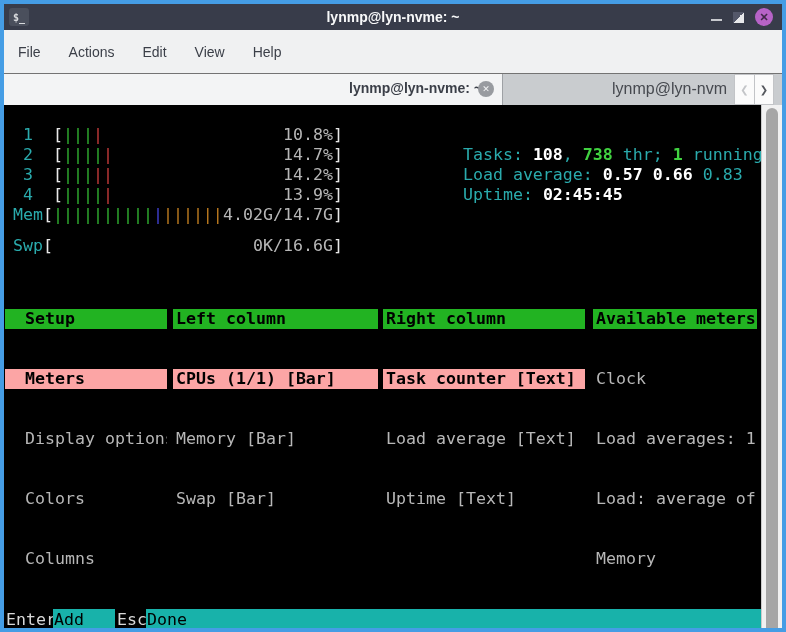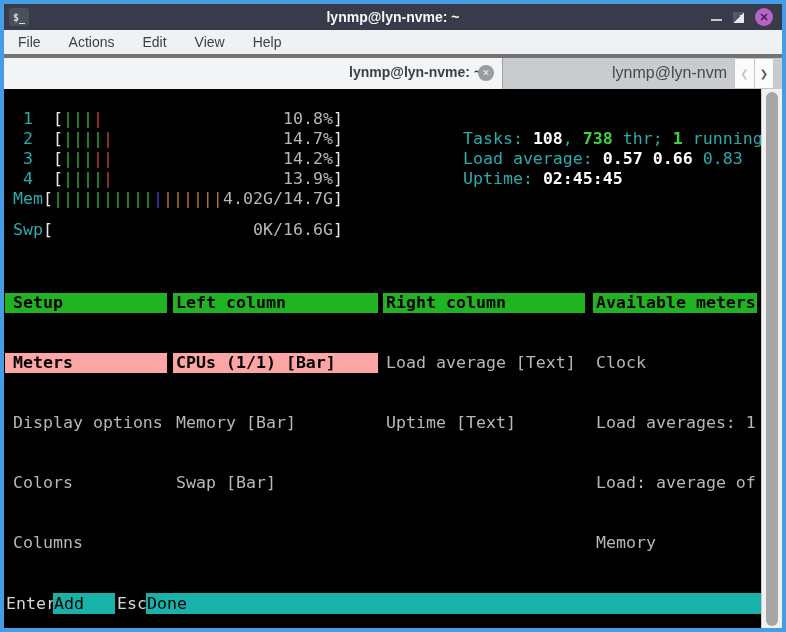--- a/index.html
+++ b/index.html
@@ -12,22 +12,22 @@
             color:#d7d9dc;font-family:"DejaVu Sans Mono",monospace;font-size:10px;font-weight:bold;
             display:flex;align-items:center;justify-content:center;}
   .win-title{position:absolute;left:0;right:0;text-align:center;color:#f7f8f9;
              font-size:14px;font-weight:bold;}
   .win-controls{margin-left:auto;display:flex;align-items:center;gap:11px;padding-right:9px;z-index:2;}
   .min-glyph{width:11px;height:2px;background:#c7c9ce;margin-top:6px;}
   .max-glyph{width:11px;height:11px;background:linear-gradient(315deg,#e8e9eb 50%,#54586a 50%);}
   .close-btn{width:18px;height:18px;border-radius:50%;background:#b763c7;color:#42284a;
              font-size:11px;font-weight:bold;display:flex;align-items:center;justify-content:center;line-height:1;}
   
-  .menubar{height:28px;background:#f0f1f2;display:flex;align-items:center;
-           border-bottom:4px solid #737373;box-sizing:border-box;}
+  .menubar{height:44px;background:#f0f1f2;display:flex;align-items:center;
+           border-bottom:1px solid #737373;box-sizing:border-box;}
   .menu-item{padding:0 14px;font-size:14px;color:#3b3f48;}
   
   .tabbar{height:31px;background:#c9cccf;position:relative;box-sizing:border-box;}
   .tab-active{position:absolute;left:0;top:0;width:499px;height:31px;background:#f3f4f5;
               border-right:1px solid #9ea1a5;box-sizing:border-box;}
   .tab-active-label{position:absolute;left:345px;top:6px;font-size:14px;font-weight:bold;color:#3b3f48;}
   .tab-close{position:absolute;left:474px;top:7px;width:16px;height:16px;border-radius:50%;
              background:#989ba0;color:#f2f3f4;font-size:9px;display:flex;align-items:center;
              justify-content:center;line-height:1;}
   .tab-inactive{position:absolute;left:500px;top:0;right:0;height:31px;background:#c9cccf;}
@@ -54,21 +54,21 @@
   .br{width:10px;color:#e8e8e8;}
   .inner{flex:1;display:flex;}
   .bgrn{color:#30ad30;}
   .bred{color:#c23a3a;}
   .bblu{color:#4040cf;}
   .borg{color:#bd7b1f;}
   .val{margin-left:auto;color:#b7b7b7;}
   
   .panel{position:absolute;top:164px;}
   .prow{height:20px;line-height:20px;padding-left:3px;box-sizing:border-box;overflow:hidden;}
-  .pad8 .prow{padding-left:8px;}
+  .pad8 .prow{padding-left:20px;}
   .phead{background:#22b322;color:#000;font-weight:bold;}
   .selgray{background:#fca5a5;color:#000;font-weight:bold;}
   
   .fnbar{position:absolute;top:504px;left:0;width:100%;height:21px;display:flex;line-height:21px;}
   .fkey{color:#d8d8d8;box-sizing:border-box;padding-left:2px;}
   .fact{background:#18b2aa;color:#000;box-sizing:border-box;padding-left:1px;}
   .fk-enter{width:49px;}
   .fa-add{width:62px;}
   .fk-esc{width:31px;}
   .fa-done{flex:1;}
@@ -158,20 +158,21 @@
 
       <div class="panel" style="left:169px;width:205px">
         <div class="prow phead">Left column</div>
         <div class="prow selgray">CPUs (1/1) [Bar]</div>
         <div class="prow">Memory [Bar]</div>
         <div class="prow">Swap [Bar]</div>
       </div>
 
       <div class="panel" style="left:379px;width:202px">
         <div class="prow phead">Right column</div>
+        <div class="prow selgray">Task counter [Text]</div>
         <div class="prow">Load average [Text]</div>
         <div class="prow">Uptime [Text]</div>
       </div>
 
       <div class="panel" style="left:589px;width:164px">
         <div class="prow phead">Available meters</div>
         <div class="prow">Clock</div>
         <div class="prow">Load averages: 1</div>
         <div class="prow">Load: average of</div>
         <div class="prow">Memory</div>

